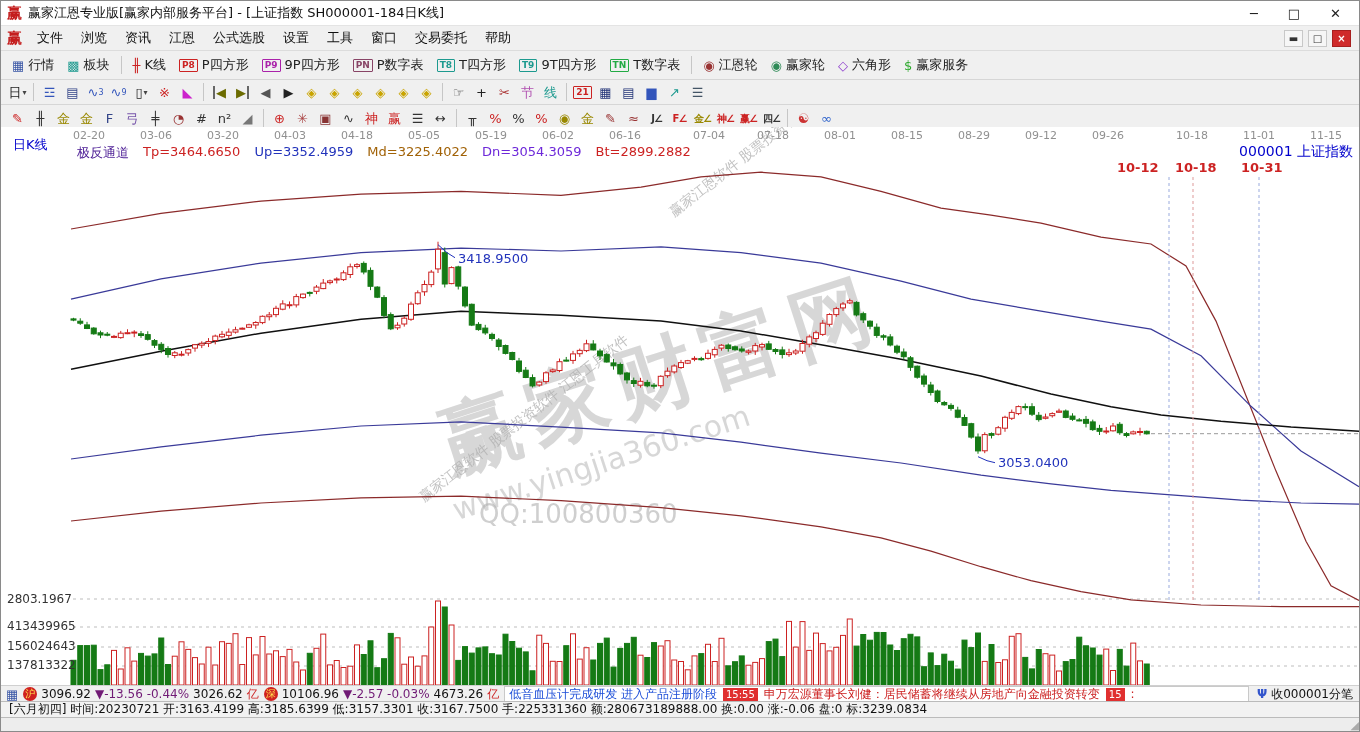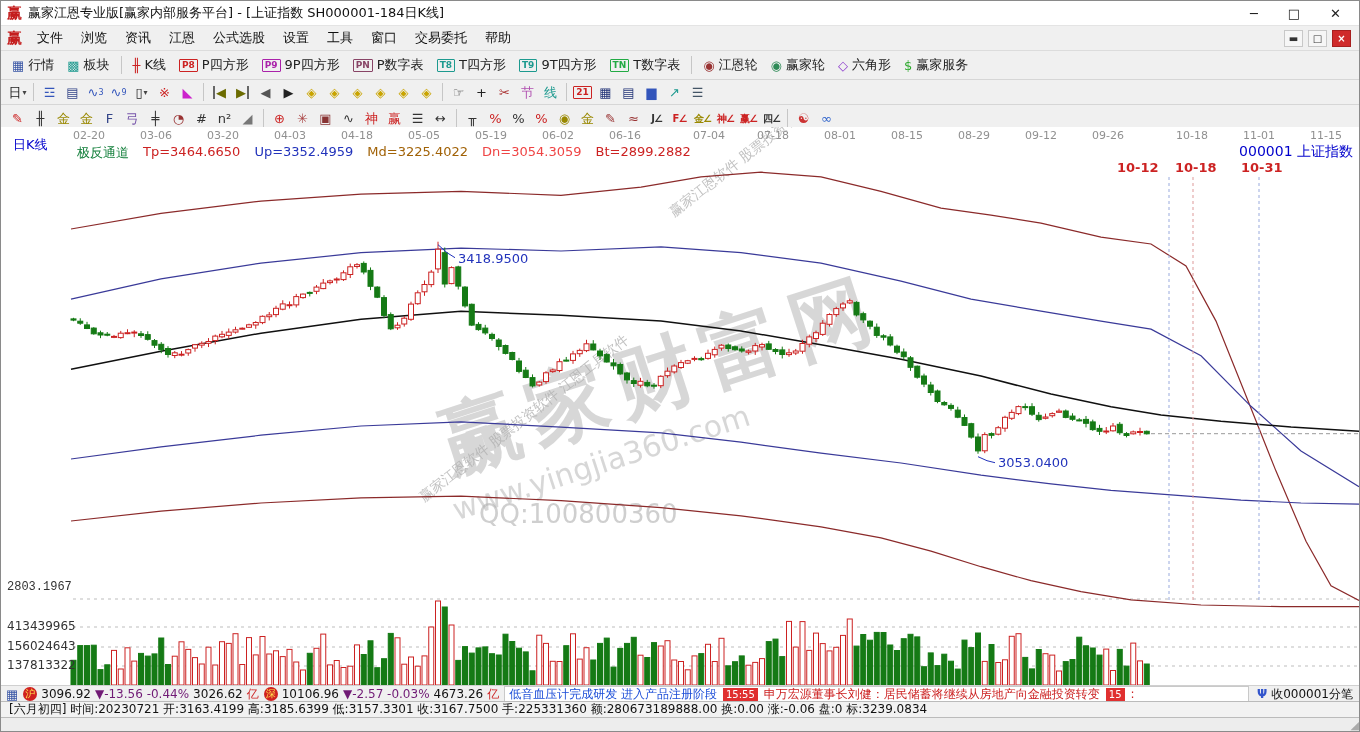--- a/index.html
+++ b/index.html
@@ -893,34 +893,34 @@
         <rect x="1143.25" y="304.3" width="5" height="2.5" fill="#157a15" stroke="#157a15" stroke-width="1"></rect>
         <rect x="1143.25" y="537.0" width="5" height="21.0" fill="#157a15" stroke="#157a15" stroke-width="1"></rect>
         <line x1="1150" y1="306.7" x2="1358" y2="306.7" stroke="#999999" stroke-width="1" stroke-dasharray="4,3"></line>
         <path d="M437,117.7 L446,125.7 L454,130.7" fill="none" stroke="#2233bb" stroke-width="1"></path>
         <path d="M977,329.7 L986,333.7 L994,335.7" fill="none" stroke="#2233bb" stroke-width="1"></path>
         <text x="457" y="136" font-size="13" fill="#2233bb" font-family="DejaVu Sans, sans-serif">3418.9500</text>
         <text x="997" y="340" font-size="13" fill="#2233bb" font-family="DejaVu Sans, sans-serif">3053.0400</text>
       </svg>
     <div class="hud" id="period-label">日K线</div>
     <div class="hud" id="channel-params">
-      <span style="color:#15803d">极反通道</span>
+      <span style="color:#4c1d95">极反通道</span>
     <span style="color: rgb(204, 34, 34);">Tp=3464.6650</span>
         <span style="color: rgb(34, 51, 187);">Up=3352.4959</span>
         <span style="color: #a16207;">Md=3225.4022</span>
-        <span style="color: #ef4444;">Dn=3054.3059</span>
+        <span style="color: #6d28d9;">Dn=3054.3059</span>
         <span style="color: rgb(204, 34, 34);">Bt=2899.2882</span>
       </div>
     <div class="hud" id="symbol-label">000001 上证指数</div>
     <div id="event-labels">
         <div class="hud event-label" style="left: 1116px;">10-12</div>
         <div class="hud event-label" style="left: 1174px;">10-18</div>
         <div class="hud event-label" style="left: 1240px;">10-31</div>
       </div>
-    <div class="hud axis-label" id="price-axis-label" style="top: 453px; font-family: Liberation Mono, monospace;">2803.1967</div>
+    <div class="hud axis-label" id="price-axis-label" style="top: 465px;">2803.1967</div>
     <div id="volume-labels">
         <div class="hud axis-label" style="top: 492px;">413439965</div>
         <div class="hud axis-label" style="top: 512px;">156024643</div>
         <div class="hud axis-label" style="top: 531px;">137813322</div>
       </div>
   </div>
 
   <div class="statusbar">
     <div class="sb-left">
       <span class="tb-ico" style="color:#3a57a6">▦</span>

